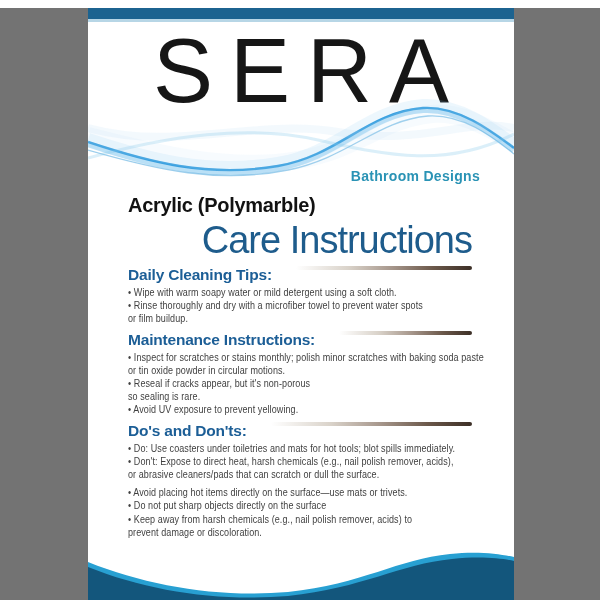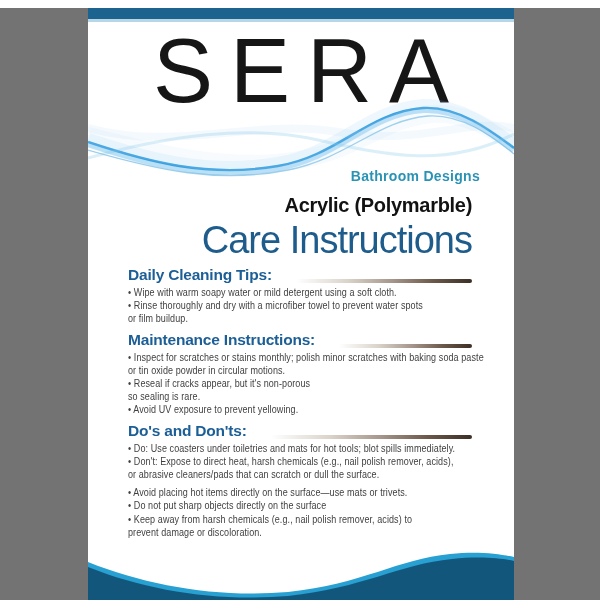--- a/index.html
+++ b/index.html
@@ -15,31 +15,31 @@
           font-size:90px; line-height:1; font-weight:400; color:#161616;
           letter-spacing:17px; padding-left:17px; }
 
   .header-wave { position:absolute; top:88px; left:0; width:426px; height:92px; }
 
   .tagline { position:absolute; top:160px; right:34px; font-size:14px; font-weight:700;
              color:#2a93b5; letter-spacing:0.3px;padding-left:26px; }
 
   .content { position:absolute; top:186px; left:40px; right:42px; }
 
-  .subtitle { text-align:right; font-size:20px; line-height:22px; font-weight:700;
+  .subtitle { text-align:left; font-size:20px; line-height:22px; font-weight:700;
               color:#121212; letter-spacing:-0.3px; }
 
   .big-title { text-align:right; font-size:38px; line-height:40px; font-weight:400;
                color:#1e5c8c; letter-spacing:-1px; margin-top:4px; }
 
   .sections { margin-top:6px; }
   .section { margin-top:5px; }
   .section:first-child { margin-top:0; }
 
-  .section-head { display:flex; align-items:flex-end; gap:24px; height:17px; margin-bottom:3px; }
+  .section-head { display:flex; align-items:flex-start; gap:24px; height:17px; margin-bottom:3px; }
   .section-head h3 { font-size:15.5px; line-height:17px; font-weight:700; color:#1c5e96;
                      letter-spacing:-0.2px; white-space:nowrap; }
   .rule { flex:1; height:4px; border-radius:3px;
           background:linear-gradient(90deg, rgba(250,250,250,0) 0%, #d9d2c9 30%,
                      #a5958a 55%, #6b584a 78%, #3c2f26 100%); }
 
   .line { font-size:10px; line-height:13.2px; color:#3f3f3f; white-space:nowrap;
           transform:scaleX(0.9); transform-origin:0 50%; letter-spacing:0.1px; }
 
   .footer-wave { position:absolute; bottom:0; left:0; width:426px; height:62px; }

